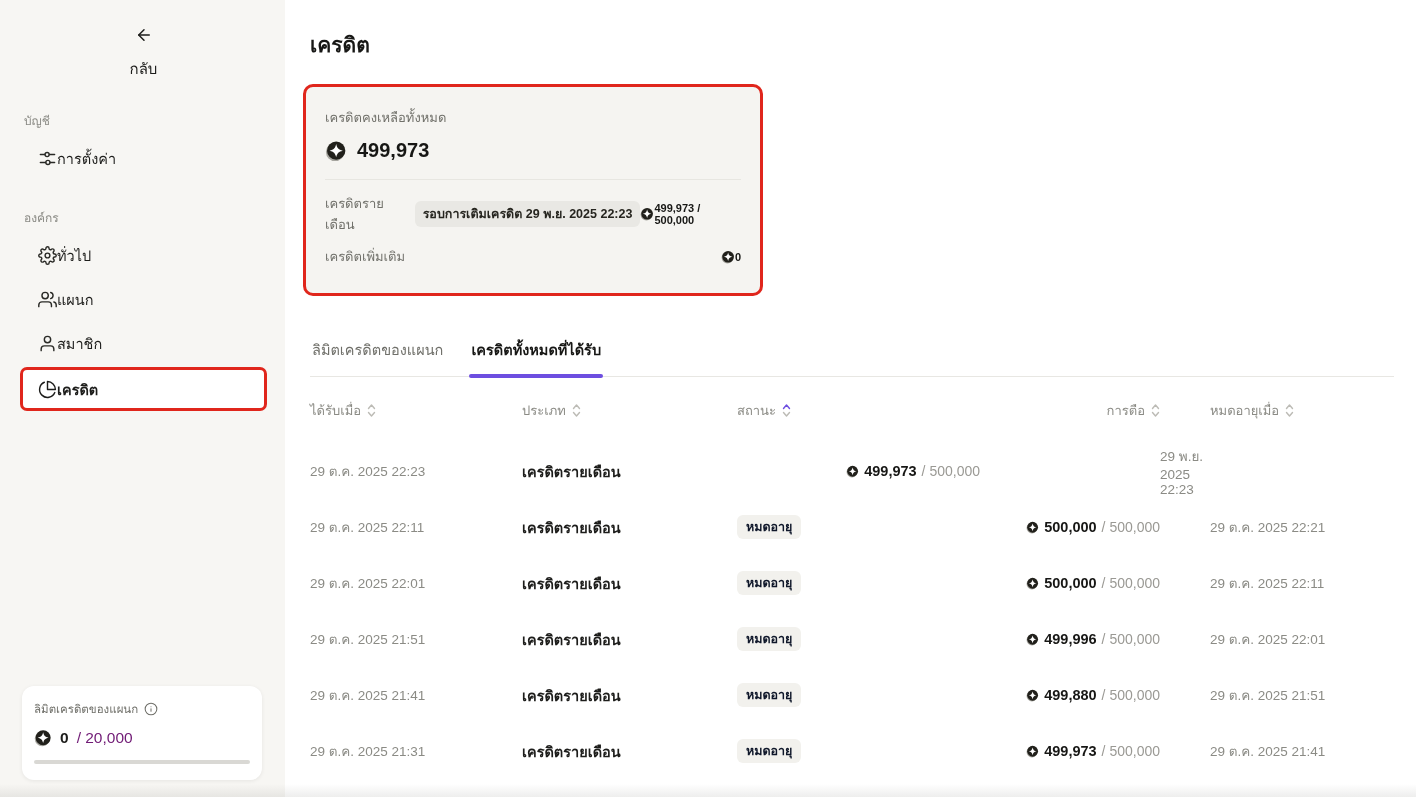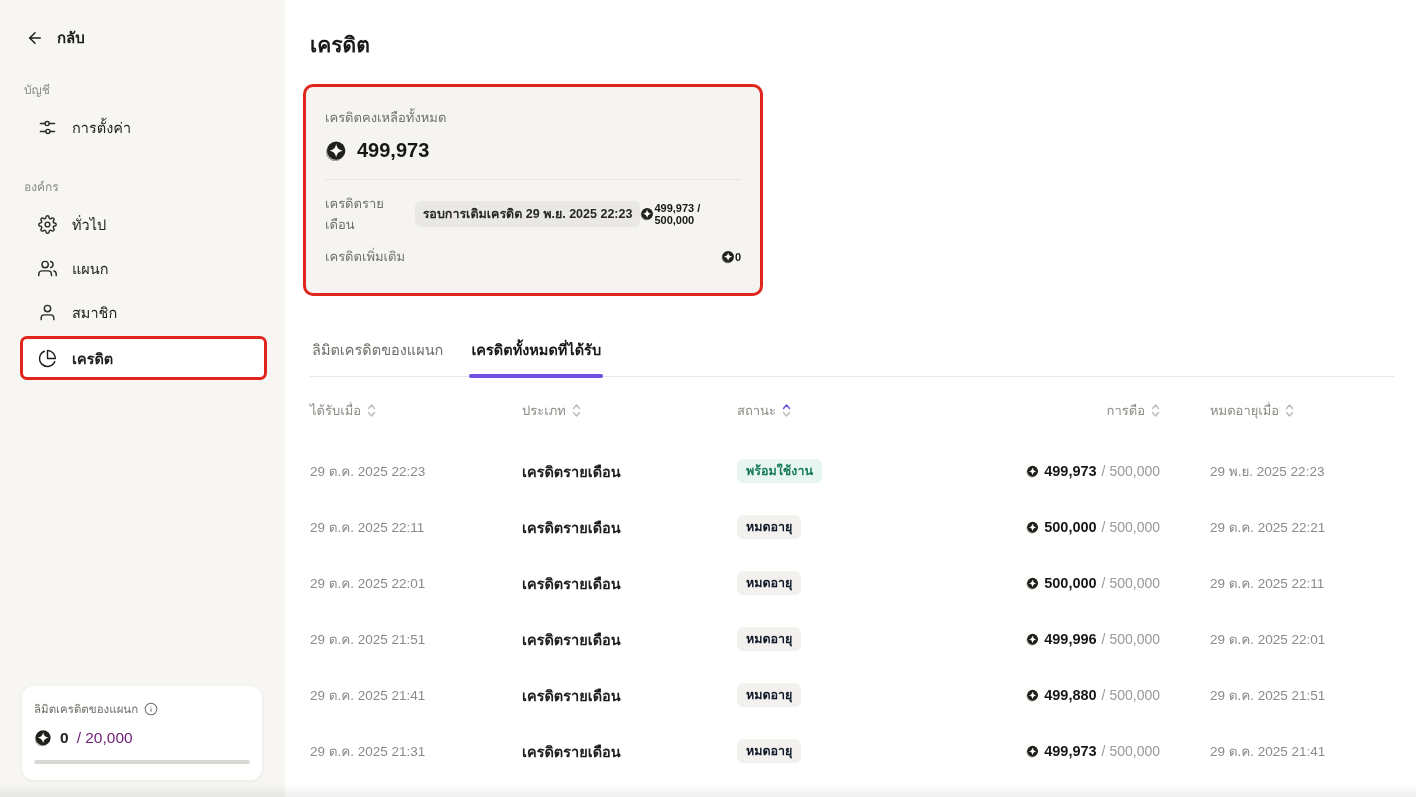--- a/index.html
+++ b/index.html
@@ -10,27 +10,28 @@
   }
   svg { display:block; }
 
   
   .sidebar {
     position:absolute; left:0; top:0; width:285px; height:797px;
     background:#f7f6f3;
   }
   .back-row {
     display:flex; align-items:center; gap:13px;
-    padding:26px 24px 0 26px; font-size:15px; font-weight:bold; color:#1d1d1b;
+    padding:26px 24px 0 26px; font-size:15px; font-weight:normal; color:#1d1d1b;
     cursor:pointer;
+    flex-direction:column;
   }
   .section-label { font-size:12px; color:#8a8a84; margin:30px 0 8px 24px; }
   .nav { padding:0 18px 0 20px; }
   .nav-item {
-    display:flex; align-items:center; gap:15px; height:40px;
+    display:flex; align-items:center; height:40px;
     padding-left:18px; border-radius:8px; font-size:14.5px; color:#1d1d1b;
     margin-bottom:4px; cursor:pointer;
   }
   .nav-item.active {
     background:#ffffff; font-weight:bold;
     border:3px solid #e0261c; border-radius:7px; padding-left:15px; height:44px;
   }
   .nav-item .ic { width:19px; height:19px; flex:0 0 auto; }
 
   .limit-card {
@@ -333,21 +334,20 @@
               <path class="up" d="M1.5 5.5 L4.5 2 L7.5 5.5"></path>
               <path class="down" d="M1.5 9.5 L4.5 13 L7.5 9.5"></path>
             </svg>
           </span>
       </div>
     </div>
 
     <div class="trow data">
       <div class="c-date">29 ต.ค. 2025 22:23</div>
       <div class="c-type">เครดิตรายเดือน</div>
-      <div><span class="badge ready">พร้อมใช้งาน</span></div>
       <div class="c-remaining">
         <span>
             <svg width="13" height="13" viewBox="0 0 24 24">
               <use href="#i-coin"></use>
             </svg>
           </span>
         <b>499,973</b>
         <span class="muted">/ 500,000</span>
       </div>
       <div></div>

